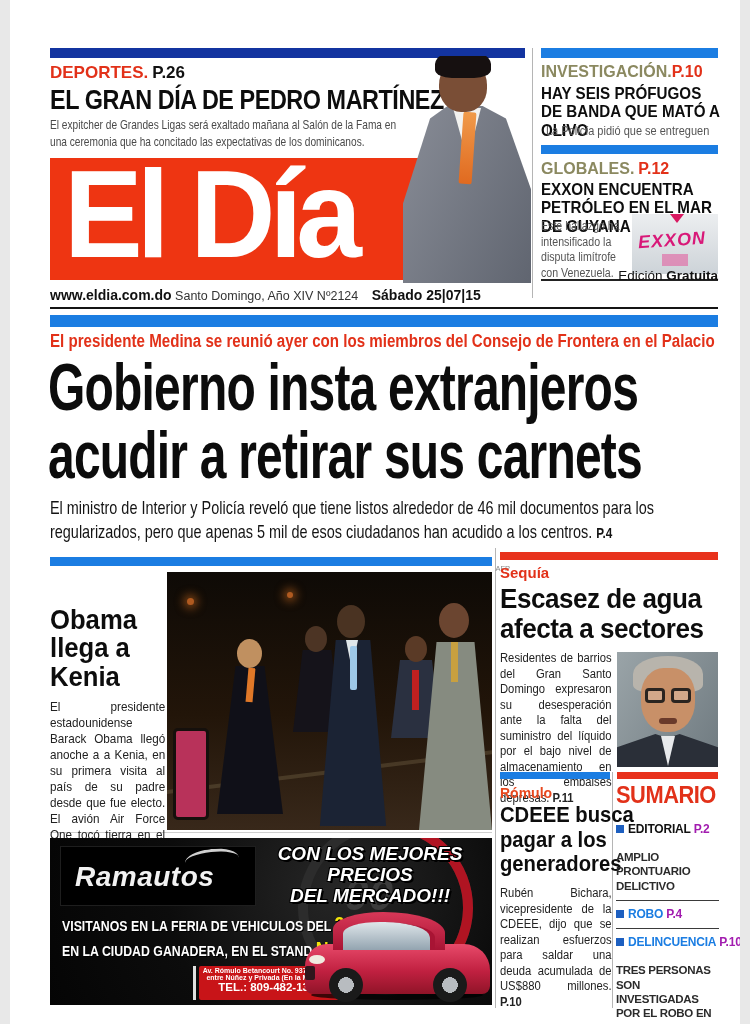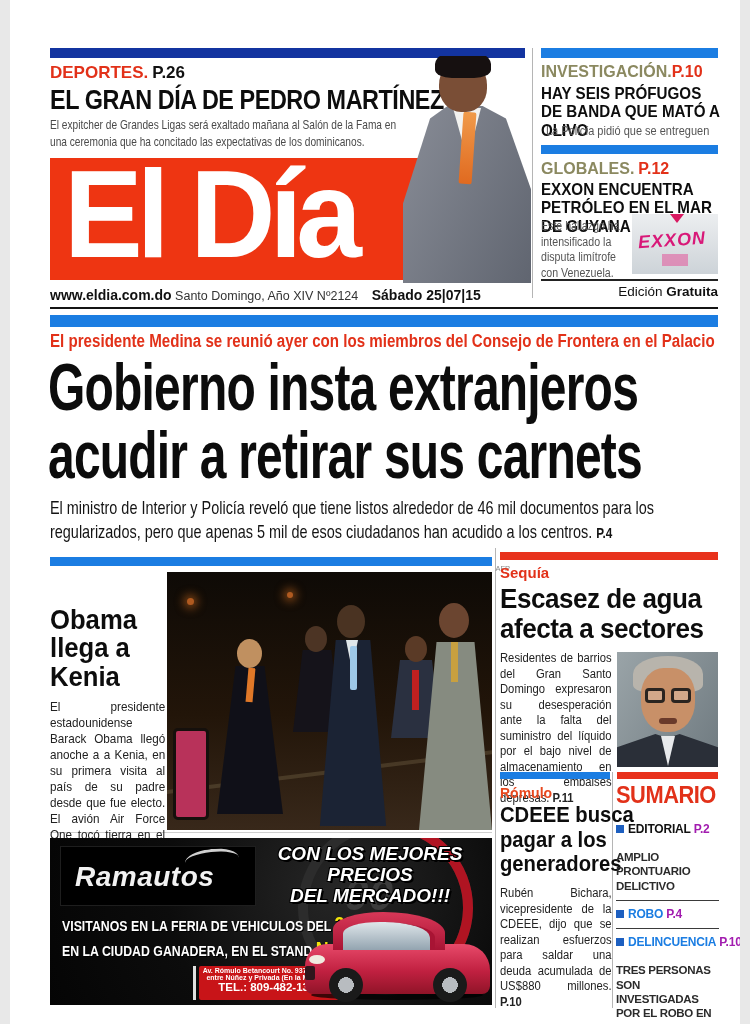--- a/index.html
+++ b/index.html
@@ -65,21 +65,21 @@
   #glob-summary { left:531px; top:219px; width:100px; transform:scaleX(0.85);
                   font-size:12.5px; line-height:1.25; color:#555; }
   #exxon-img { left:622px; top:214px; width:86px; height:60px; overflow:hidden;
                background:linear-gradient(180deg,#eceef0,#cdd3d8); }
   #exxon-tri { left:38px; top:0; width:0; height:0; border-left:7px solid transparent;
                border-right:7px solid transparent; border-top:9px solid #d81860; }
   #exxon-word { left:6px; top:16px; font-size:18px; font-weight:bold; font-style:italic;
                 letter-spacing:1px; color:#d81878; transform:rotate(-4deg); }
   #exxon-sub { left:30px; top:40px; width:26px; height:12px; background:#e070a8; opacity:.7; }
   #rule-right { left:531px; top:279px; width:177px; height:2px; background:#222; }
-  #edicion { left:531px; top:284px; width:177px; text-align:right; font-size:13.5px; color:#111; }
+  #edicion { left:531px; top:268px; width:177px; text-align:right; font-size:13.5px; color:#111; }
 
   
   #dateline { left:40px; top:287px; font-size:12.5px; color:#333; white-space:nowrap; }
   #dateline .site { font-weight:bold; font-size:14px; color:#111; }
   #dateline .date { font-weight:bold; font-size:14px; color:#111; margin-left:10px; }
   #main-rule { left:40px; top:307px; width:668px; height:2px; background:#141414; }
   #lead-bar { left:40px; top:315px; width:668px; height:12px; }
 
   
   #lead-kicker { left:40px; top:331px; white-space:nowrap; transform:scaleX(0.84);

